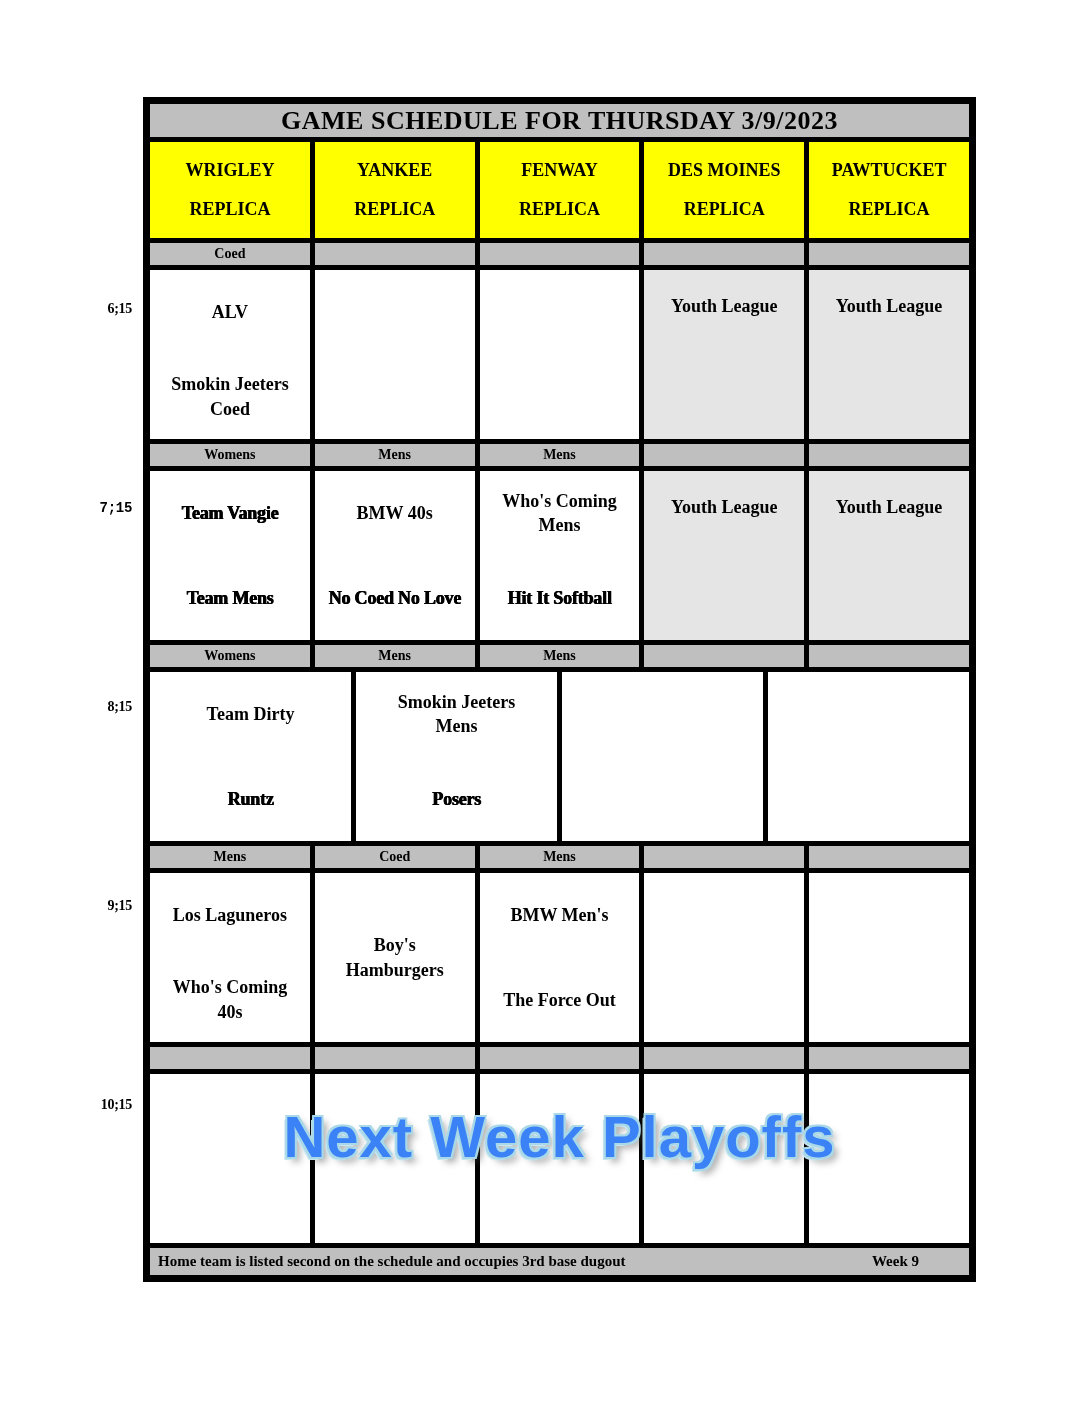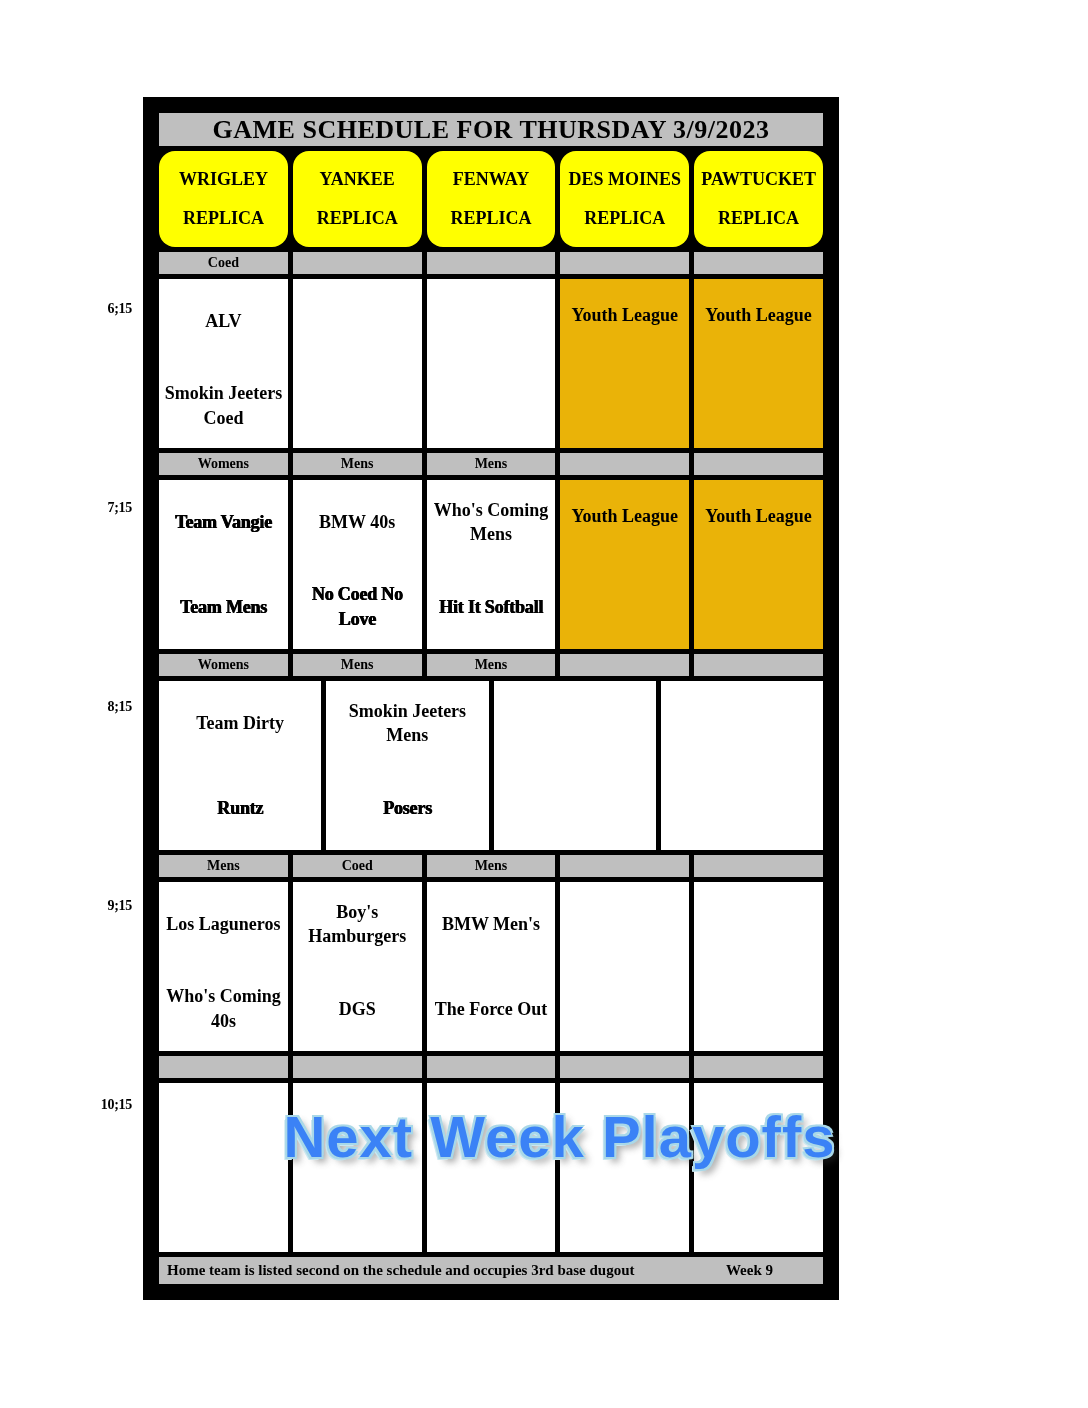--- a/index.html
+++ b/index.html
@@ -1,49 +1,49 @@
 <!DOCTYPE html>
 <html><head>
 <meta charset="utf-8">
 <style>
   * { margin:0; padding:0; box-sizing:border-box; }
   body { background:#ffffff; font-family:"Liberation Serif", serif; color:#000; }
   .page { position:relative; width:1088px; height:1408px; background:#ffffff; overflow:hidden; }
 
   .table {
-    position:absolute; left:143px; top:97px; width:696px;
-    background:#000; padding:16px;
+    position:absolute; left:143px; top:97px; width:833px;
+    background:#000; padding:7px;
     display:flex; flex-direction:column; row-gap:5px;
   }
   .row { display:flex; column-gap:5px; }
   .cell { flex:1; min-width:0; }
 
   .title-cell {
     background:#BFBFBF; height:33px;
     display:flex; align-items:center; justify-content:center;
     font-weight:bold; font-size:26px; letter-spacing:0.5px;
   }
 
   .header-cell {
     background:#FFFF00; height:96px;
     display:flex; flex-direction:column; justify-content:space-evenly; align-items:center;
-    font-weight:bold; font-size:18px; text-align:center;border-radius:16px;
+    font-weight:bold; font-size:18px; text-align:center;
   }
 
   .label-cell {
     background:#BFBFBF; height:22px;
     display:flex; align-items:center; justify-content:center;
     font-weight:bold; font-size:14px;
   }
 
   .game-cell {
     background:#ffffff; height:169px;
     display:flex; flex-direction:column;
   }
-  .game-cell.youth { background:#eab308;gap:25px; }
+  .game-cell.youth { background:#e5e5e5;gap:25px; }
 
   .team {
     flex:1; display:flex; align-items:center; justify-content:center;
     text-align:center; font-weight:bold; font-size:18px; line-height:1.35;
     white-space:pre-line; padding:0 3px;
   }
   .team.t-heavy { text-shadow:0.7px 0 0 currentColor, 0 0.4px 0 currentColor; letter-spacing:-0.2px; }
 
   .footer-cell {
     background:#BFBFBF; height:27px;
@@ -70,21 +70,21 @@
       -3px 3px 0 #C9E7F1,
       5px 5px 7px rgba(60,60,60,0.45);
   }
 </style>
 </head>
 <body>
 
 <div class="page">
 
   <div class="time-label" style="top:300px;">6;15</div>
-  <div class="time-label" style="top:499px;">7;15</div>
+  <div class="time-label" style="top:499px;font-family:Liberation Mono, monospace;">7;15</div>
   <div class="time-label" style="top:698px;">8;15</div>
   <div class="time-label" style="top:897px;">9;15</div>
   <div class="time-label" style="top:1096px;">10;15</div>
 
   <div class="table">
 
     <div class="row">
       <div class="cell title-cell">GAME SCHEDULE FOR THURSDAY 3/9/2023</div>
     </div>
 
@@ -209,21 +209,20 @@
     </div>
     <div class="row">
       <div class="cell game-cell">
         <div class="team">Los Laguneros</div>
         <div class="team">Who's Coming
 40s</div>
       </div>
       <div class="cell game-cell">
         <div class="team">Boy's
 Hamburgers</div>
-        <div class="team">DGS</div>
       </div>
       <div class="cell game-cell">
         <div class="team">BMW Men's</div>
         <div class="team">The Force Out</div>
       </div>
       <div class="cell game-cell">
         <div class="team"></div>
         <div class="team"></div>
       </div>
       <div class="cell game-cell">

